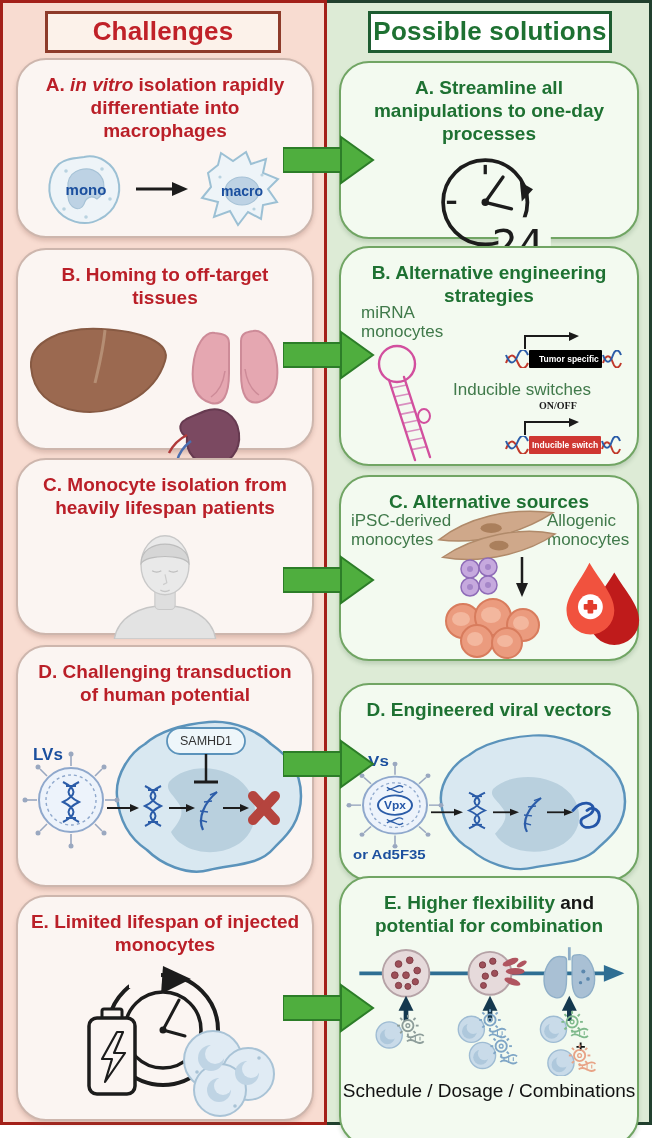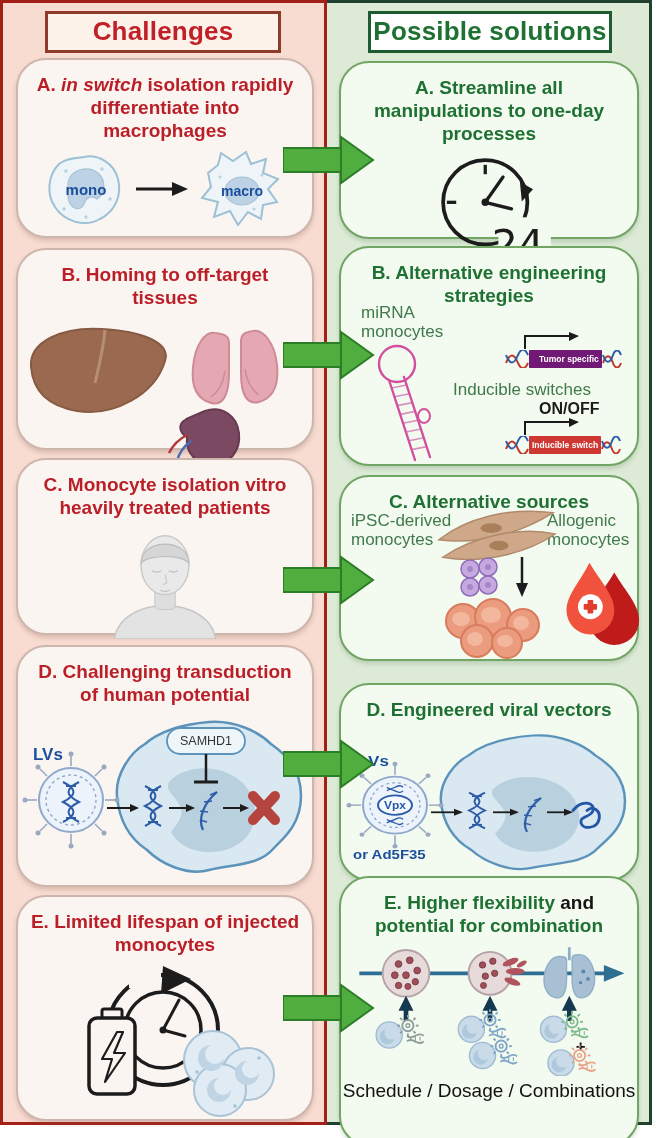--- a/index.html
+++ b/index.html
@@ -24,44 +24,44 @@
   .t-green { color:#1e7132; }
   .and-word { color:#151515; }
 
   .glabel { position:absolute; color:#417a4b; font-size:17px; line-height:1.12; }
   .center-art { display:flex; justify-content:center; align-items:center; }
 
   .construct { position:absolute; width:140px; }
   .construct-arrow { display:block; margin-left:16px; }
   .construct-row { display:flex; align-items:center; }
   .construct-box { color:#fff; font-size:8.5px; font-weight:bold; padding:4px 3px; white-space:nowrap; border-radius:1px; }
-  .box-blue { background:#701a75;padding-left:10px; }
+  .box-blue { background:#000000;padding-left:10px; }
   .box-redfill { background:#cf3732; }
-  .onoff { position:absolute; font-size:16px; font-weight:bold; color:#1c1c1c; }
+  .onoff { position:absolute; font-size:10px; font-weight:bold; color:#1c1c1c;font-family:Liberation Serif, serif; }
 
   .flow-arrow { position:absolute; left:283px; width:92px; height:54px; z-index:6; }
 
   .footer-black { position:absolute; left:0; width:100%; text-align:center; color:#111; font-size:19px; }
   .margin-strip-r { position:absolute; right:0; top:0; width:4px; height:1138px; background:#fff; }
 </style>
 </head>
 <body>
 
 <div class="fig">
 
   <div class="col col-left">
 
     <div class="hdr hdr-red">
       <span>Challenges</span>
     </div>
 
     <div class="box box-red" style="top:55px;height:180px;">
       <div class="title t-red">
         <span>A.</span>
-        <i>in switch</i>
+        <i>in vitro</i>
         <span>isolation rapidly differentiate into macrophages</span>
       </div>
       <div class="center-art" style="margin-top:6px;">
         <svg width="250" height="104" viewBox="0 0 250 104">
           <g>
             <path d="M44,8 C58,5 74,14 78,30 C82,45 76,62 60,70 C44,79 24,72 15,58 C6,45 8,26 19,15 C26,9 36,9 44,8 Z" fill="#eef4f8" stroke="#9cc0d4" stroke-width="2"></path>
             <circle cx="26" cy="22" r="1.8" fill="#b9d3e0"></circle>
               <circle cx="62" cy="20" r="1.8" fill="#b9d3e0"></circle>
               <circle cx="70" cy="50" r="1.8" fill="#b9d3e0"></circle>
               <circle cx="24" cy="60" r="1.8" fill="#b9d3e0"></circle>
@@ -100,21 +100,21 @@
         </g>
         <g>
           <path d="M186,100 C202,94 218,104 220,122 C222,140 210,154 194,154 C178,154 166,142 168,126 C160,122 159,113 166,109 C172,105 180,103 186,100 Z" fill="#7b4961" stroke="#663a50" stroke-width="2"></path>
           <path d="M168,124 C160,128 154,134 150,142" stroke="#b03a3a" stroke-width="2.5" fill="none"></path>
           <path d="M172,130 C164,136 160,142 158,150" stroke="#4a6fb0" stroke-width="2.5" fill="none"></path>
         </g>
       </svg>
     </div>
 
     <div class="box box-red" style="top:455px;height:177px;">
-      <div class="title t-red">C. Monocyte isolation vitro heavily treated patients</div>
+      <div class="title t-red">C. Monocyte isolation from heavily lifespan patients</div>
       <svg width="150" height="118" viewBox="0 0 150 128" style="display:block;margin:2px auto 0;">
         <g>
           <path d="M20,128 C24,104 48,92 75,92 C102,92 126,104 130,128 Z" fill="#e3e3e3" stroke="#c6c6c6" stroke-width="1.5"></path>
           <rect x="64" y="72" width="22" height="24" rx="5" fill="#dedede" stroke="#c9c9c9" stroke-width="1.2"></rect>
           <ellipse cx="75" cy="48" rx="26" ry="32" fill="#e9e9e9" stroke="#c9c9c9" stroke-width="1.5"></ellipse>
           <path d="M49,46 C49,18 101,18 101,46 C94,36 56,36 49,46 Z" fill="#d6d6d6" stroke="#bdbdbd" stroke-width="1.3"></path>
           <path d="M61,54 q5,3 10,0" stroke="#bdbdbd" stroke-width="1.5" fill="none"></path>
           <path d="M79,54 q5,3 10,0" stroke="#bdbdbd" stroke-width="1.5" fill="none"></path>
           <path d="M75,58 l2,9 l-4,2" stroke="#cccccc" stroke-width="1.3" fill="none"></path>
           <path d="M70,75 q5,3 10,0" stroke="#c6c6c6" stroke-width="1.4" fill="none"></path>

